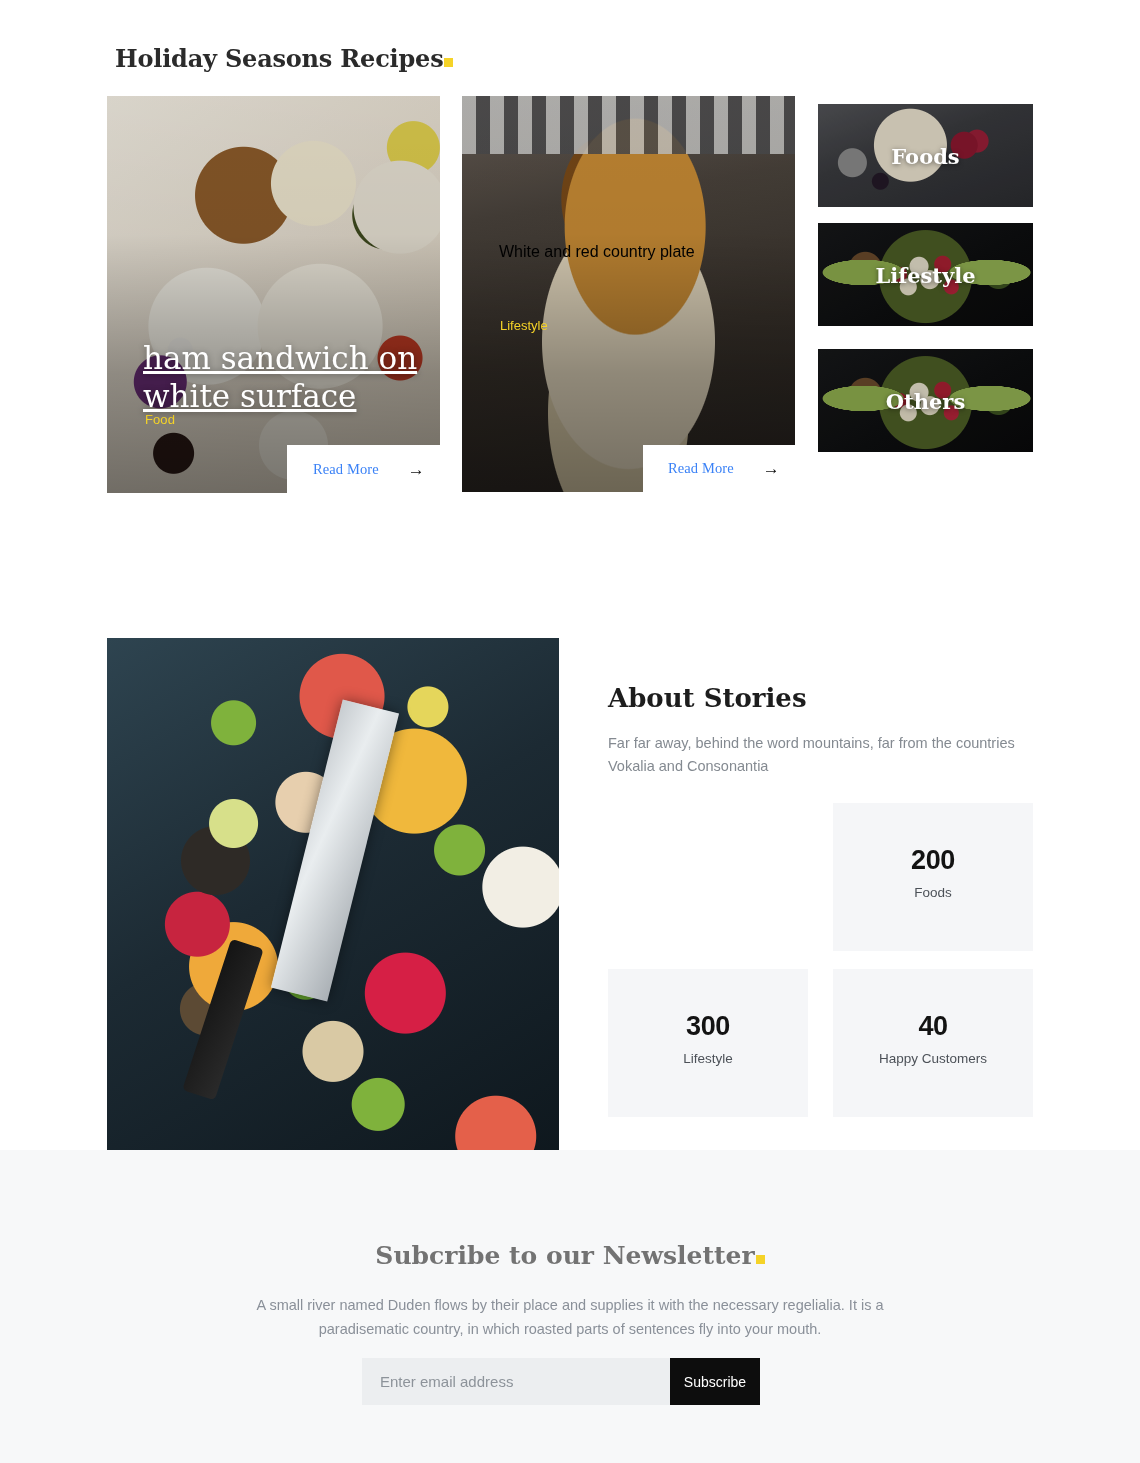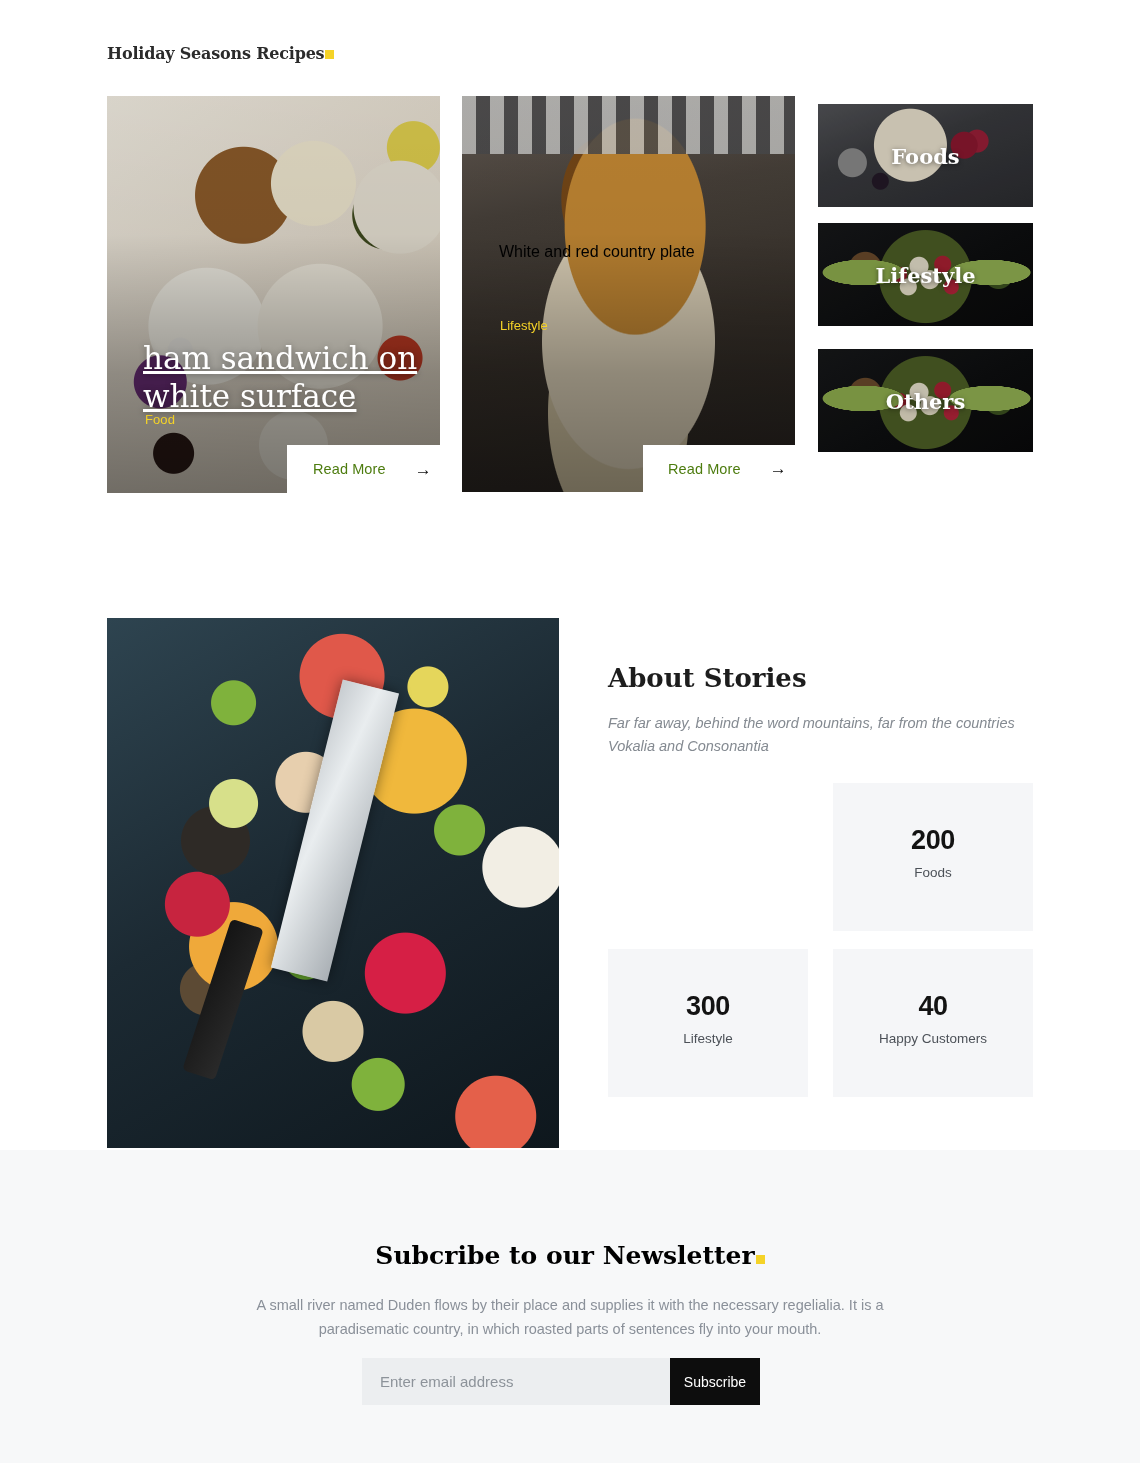--- a/index.html
+++ b/index.html
@@ -12,24 +12,24 @@
     overflow: hidden;
   }
 
   .page { position: relative; width: 1140px; height: 1463px; }
 
   
   .section-recipes { position: absolute; left: 0; top: 0; width: 1140px; height: 560px; }
 
   .section-title {
     position: absolute;
-    left: 107px; top: 44px;
-    font-family: "DejaVu Serif", "Liberation Serif", serif;
-    font-weight: bold;
-    font-size: 16px;
+    left: 115px; top: 44px;
+    font-family: "DejaVu Serif", "Liberation Serif", serif;
+    font-weight: bold;
+    font-size: 24px;
     color: #2b2b2b;
     letter-spacing: -0.2px;
     white-space: nowrap;
   }
   .dot-accent {
     display: inline-block;
     width: 9px; height: 9px;
     background: #f5d328;
     vertical-align: baseline;
     margin-left: 1px;
@@ -64,22 +64,23 @@
   }
   .read-more-box {
     position: absolute;
     background: #ffffff;
     z-index: 6;
     display: flex;
     align-items: center;
   }
   .read-more-box .rm-label {
     font-size: 14.5px;
-    color: #4d7c0f;
+    color: #3b82f6;
     letter-spacing: 0.1px;
+    font-family: Liberation Serif, serif;
   }
   .read-more-box .rm-arrow {
     font-size: 17px;
     color: #111111;
     line-height: 1;
   }
 
   
   .ph-food-table {
     background:
@@ -175,21 +176,21 @@
       radial-gradient(circle at 52% 55%, #e4ddc6 0 9px, transparent 10px),
       radial-gradient(circle at 42% 62%, #e6dfc9 0 8px, transparent 9px),
       radial-gradient(circle at 58% 40%, #aa2133 0 8px, transparent 9px),
       radial-gradient(circle at 38% 50%, #a8202f 0 7px, transparent 8px),
       radial-gradient(circle at 62% 62%, #b3243a 0 7px, transparent 8px),
       radial-gradient(circle at 50% 52%, #4d5f25 0 46px, transparent 47px),
       linear-gradient(150deg, #17181a 0%, #0e0f10 55%, #09090a 100%);
   }
 
   
-  .section-about { position: absolute; left: 0; top: 560px; width: 1140px; height: 590px; }
+  .section-about { position: absolute; left: 0; top: 580px; width: 1140px; height: 590px; }
 
   .about-photo {
     position: absolute;
     overflow: hidden;
     background:
       radial-gradient(circle at 52% 11%, #e0584a 0 42px, transparent 43px),
       radial-gradient(circle at 52% 11%, #f2a79a 0 26px, transparent 27px),
       radial-gradient(circle at 28% 16%, #7fb23c 0 22px, transparent 23px),
       radial-gradient(circle at 71% 13%, #e5d65b 0 20px, transparent 21px),
       radial-gradient(circle at 68% 27%, #f0b83c 0 52px, transparent 53px),
@@ -268,21 +269,21 @@
     width: 1140px; height: 313px;
     background: #f7f8f9;
   }
   .nl-title {
     position: absolute;
     left: 0; right: 0; top: 1241px;
     text-align: center;
     font-family: "DejaVu Serif", "Liberation Serif", serif;
     font-weight: bold;
     font-size: 25px;
-    color: #000000;
+    color: #737373;
   }
   .nl-copy {
     position: absolute;
     left: 50%;
     transform: translateX(-50%);
     top: 1293px;
     width: 640px;
     text-align: center;
     font-size: 14.5px;
     line-height: 24px;
@@ -371,21 +372,21 @@
 
   <div class="section-about">
 
     <div class="about-photo" style="left:107px; top:58px; width:452px; height:530px;">
       <div class="knife"></div>
       <div class="handle"></div>
     </div>
 
     <div class="about-heading" style="left:608px; top:103px;">About Stories</div>
 
-    <div class="about-copy" style="left:608px; top:152px;font-style:italic;">Far far away, behind the word mountains, far from the countries Vokalia and Consonantia</div>
+    <div class="about-copy" style="left:608px; top:152px;">Far far away, behind the word mountains, far from the countries Vokalia and Consonantia</div>
 
     <div class="stat-box" style="left:833px; top:223px; width:200px; height:148px;">
       <div class="stat-num">200</div>
       <div class="stat-label">Foods</div>
     </div>
     <div class="stat-box" style="left:608px; top:389px; width:200px; height:148px;">
       <div class="stat-num">300</div>
       <div class="stat-label">Lifestyle</div>
     </div>
     <div class="stat-box" style="left:833px; top:389px; width:200px; height:148px;">

